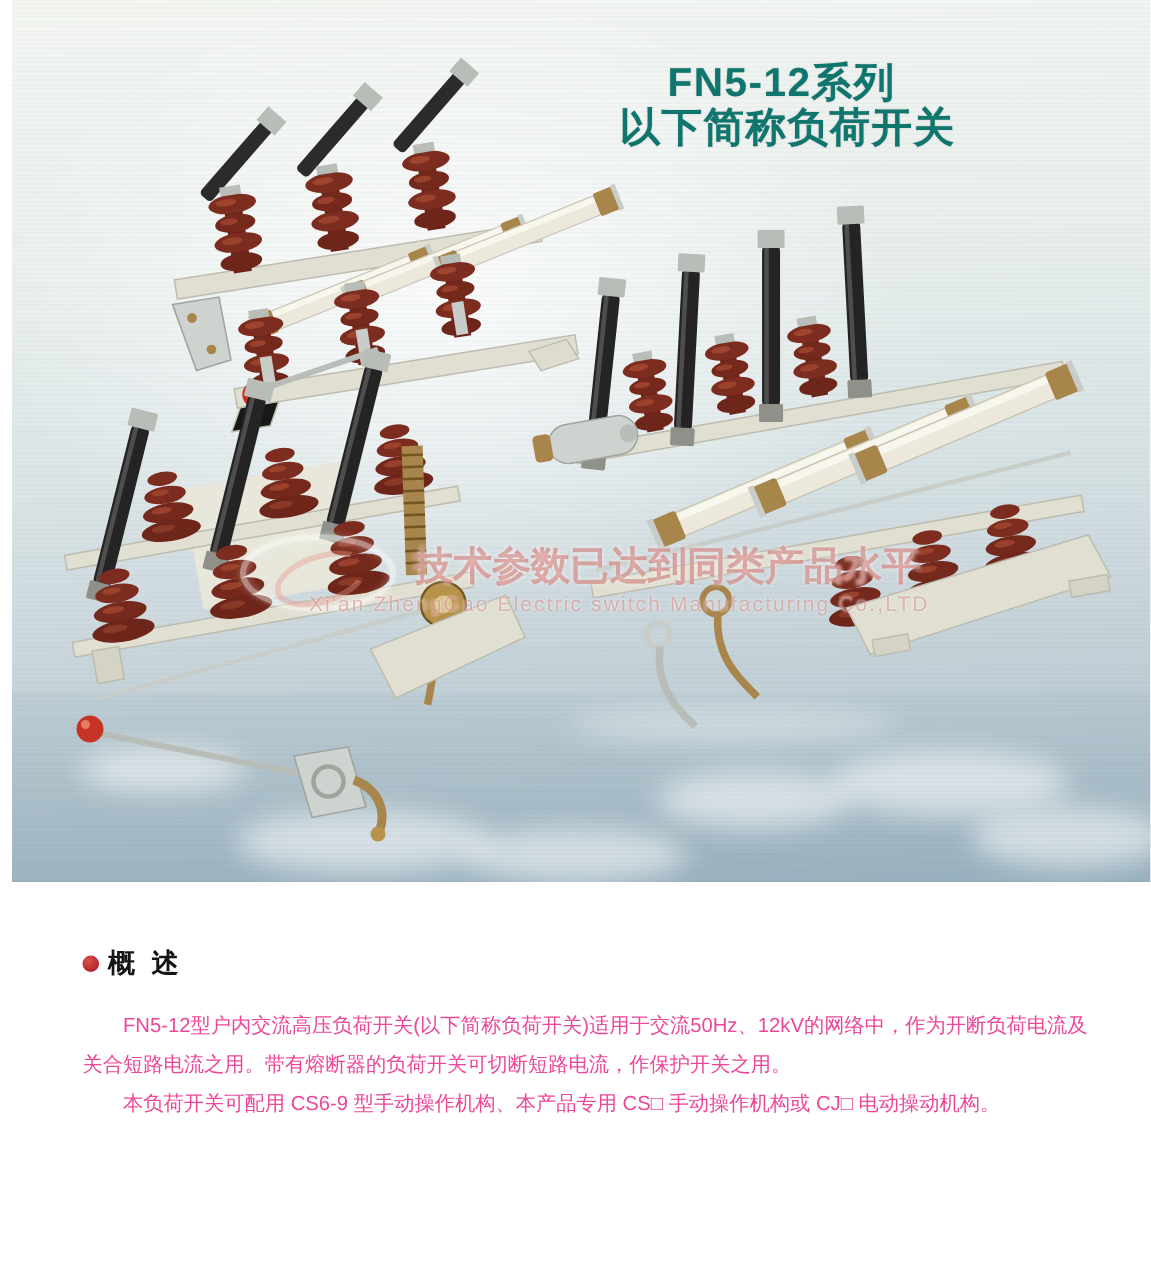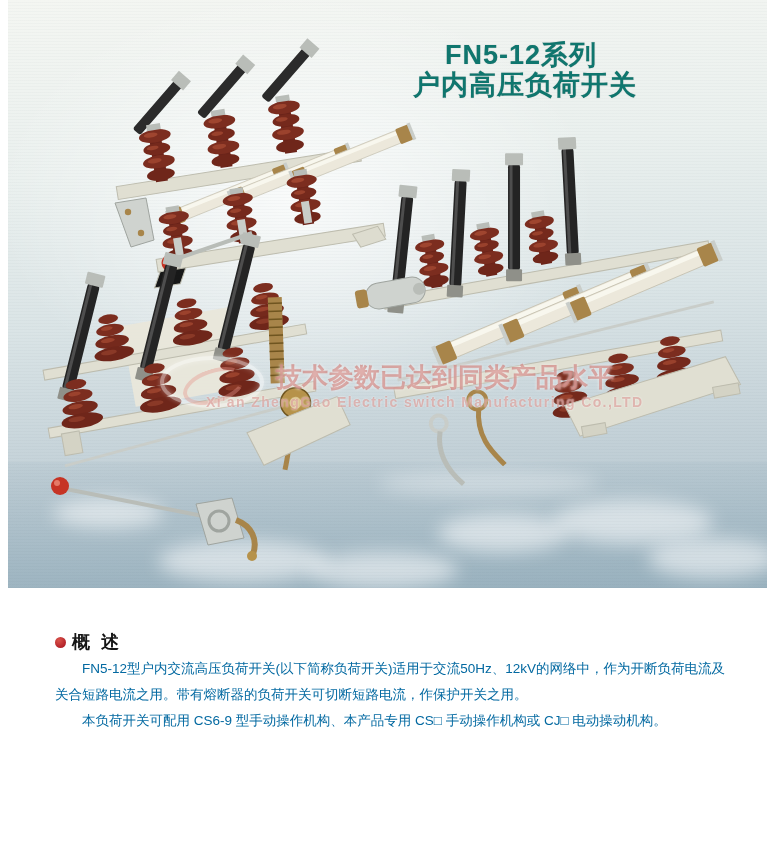--- a/index.html
+++ b/index.html
@@ -49,21 +49,21 @@
   
   .watermark { position:absolute; left:160px; top:354px; z-index:4; pointer-events:none; }
   .wm-cn {
     position:absolute; left:116px; top:6px; width:380px; white-space:nowrap;
     font-size:26px; font-weight:700; letter-spacing:0px;
     color:rgba(206,122,116,0.55);
     text-shadow:0 0 3px rgba(255,255,255,0.85), 0 0 1px rgba(150,60,55,0.35);
   }
   .wm-en {
     position:absolute; left:46px; top:40px; width:480px; white-space:nowrap;
-    font-size:14px; font-weight:700; letter-spacing:1.4px;
+    font-size:14px; font-weight:400; letter-spacing:1.4px;
     color:rgba(206,122,116,0.50);
     text-shadow:0 0 2px rgba(255,255,255,0.8);
   }
   .wm-logo {
     position:absolute; left:0; top:2px; width:104px; height:52px;
     border:4px solid rgba(255,255,255,0.45); border-radius:50%;
     box-shadow:0 0 4px rgba(255,255,255,0.3), inset 0 0 6px rgba(255,255,255,0.35);
   }
   .wm-logo::after {
     content:""; position:absolute; left:18px; top:9px; width:56px; height:26px;
@@ -75,22 +75,22 @@
   .overview { position:absolute; left:0; top:588px; width:767px; height:253px; background:#ffffff; }
   .ov-head { position:absolute; left:55px; top:42px; display:flex; align-items:center; }
   .bullet {
     width:11px; height:11px; border-radius:50%;
     background:radial-gradient(circle at 35% 30%, #d9534a, #b5232a 70%);
     margin-right:6px; flex:0 0 auto;
     color:transparent; overflow:hidden; font-size:1px;
   }
   .ov-title { font-size:18px; font-weight:700; color:#151515; letter-spacing:3px; }
   .ov-body {
-    position:absolute; left:55px; top:68px; width:670px;
-    font-size:13.5px; line-height:26px; color:#0369a1; text-align:justify;
+    position:absolute; left:55px; top:83px; width:670px;
+    font-size:13.5px; line-height:26px; color:#ec4899; text-align:justify;
   }
   .ov-body p { text-indent:2em; margin:0; }
 </style>
 </head>
 <body>
 
 <div class="photo">
   <div class="cloudband"></div>
   <div class="cloud c1"></div>
   <div class="cloud c2"></div>
@@ -256,21 +256,21 @@
     <circle cx="57" cy="483" r="3" fill="#e8826f" opacity="0.9"></circle>
     <polygon points="196,504 232,498 244,538 208,545" fill="#cfd3cf" stroke="#9fa49f" stroke-width="1"></polygon>
     <circle cx="219" cy="521" r="10" fill="none" stroke="#9fa49f" stroke-width="3"></circle>
     <path d="M236,520 C252,526 258,540 253,554" fill="none" stroke="#a8854a" stroke-width="6"></path>
     <circle cx="252" cy="556" r="5" fill="#b6924a"></circle>
   </g>
 </svg>
 
 <div class="title-block">
   <div class="title-line1">FN5-12系列</div>
-  <div class="title-line2">户内高压负荷开关</div>
+  <div class="title-line2">以下简称负荷开关</div>
 </div>
 
 <div class="watermark">
   <div class="wm-logo"></div>
   <div class="wm-cn">技术参数已达到同类产品水平</div>
   <div class="wm-en">Xi'an ZhengGao Electric switch Manufacturing Co.,LTD</div>
 </div>
 
 <div class="overview">
   <div class="ov-head">

